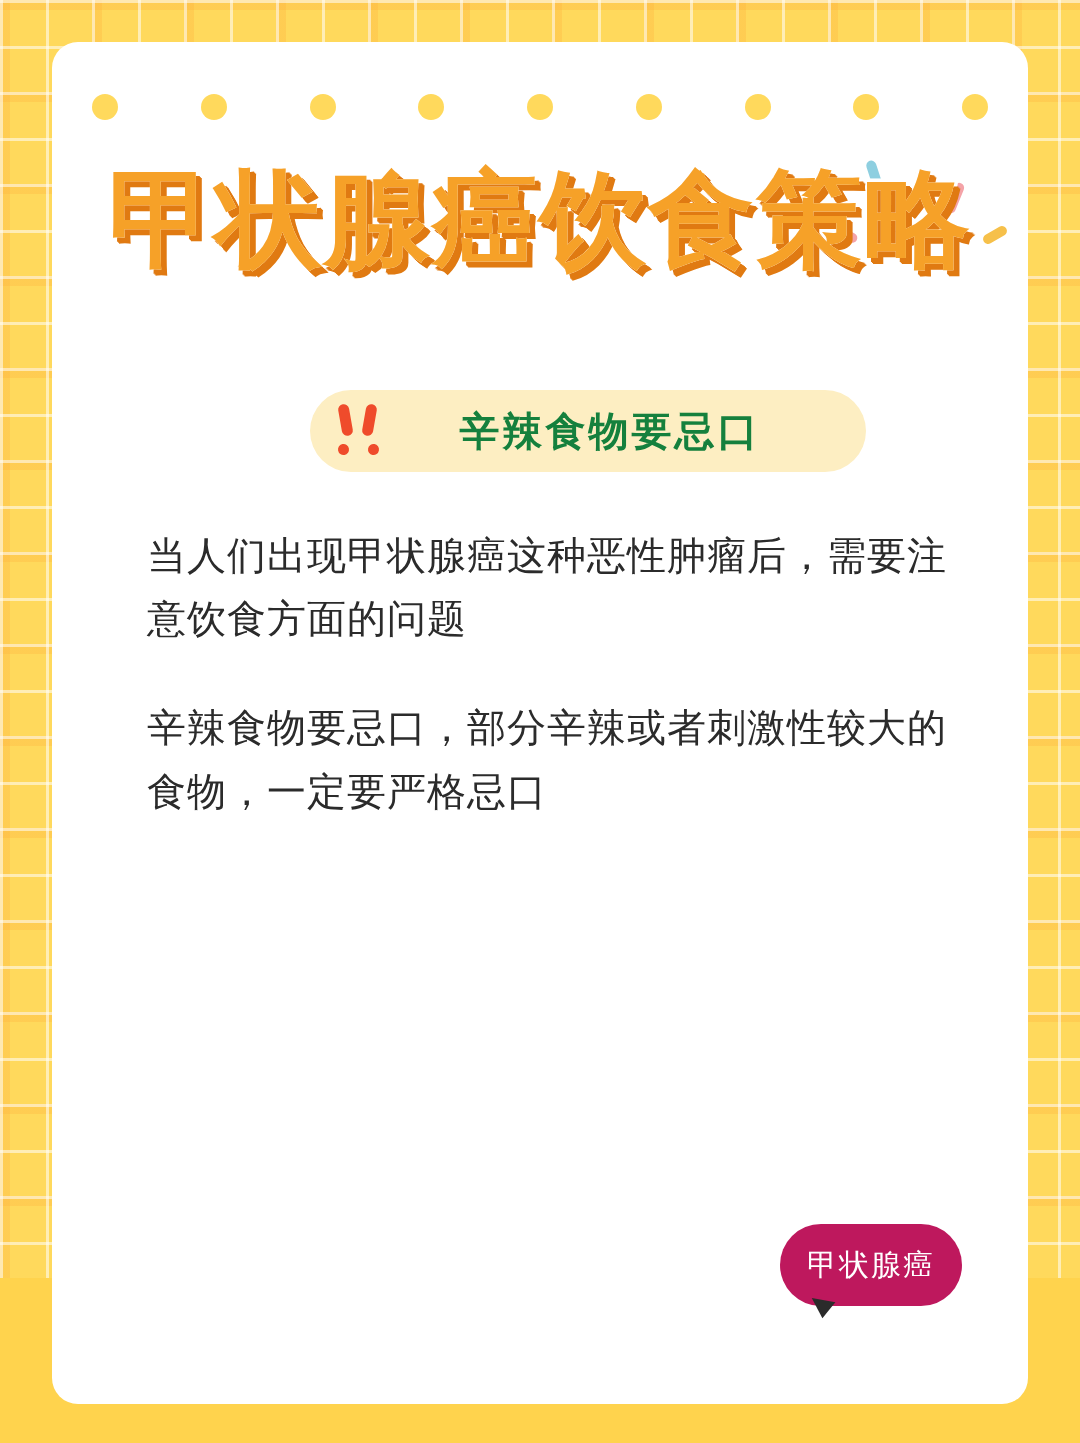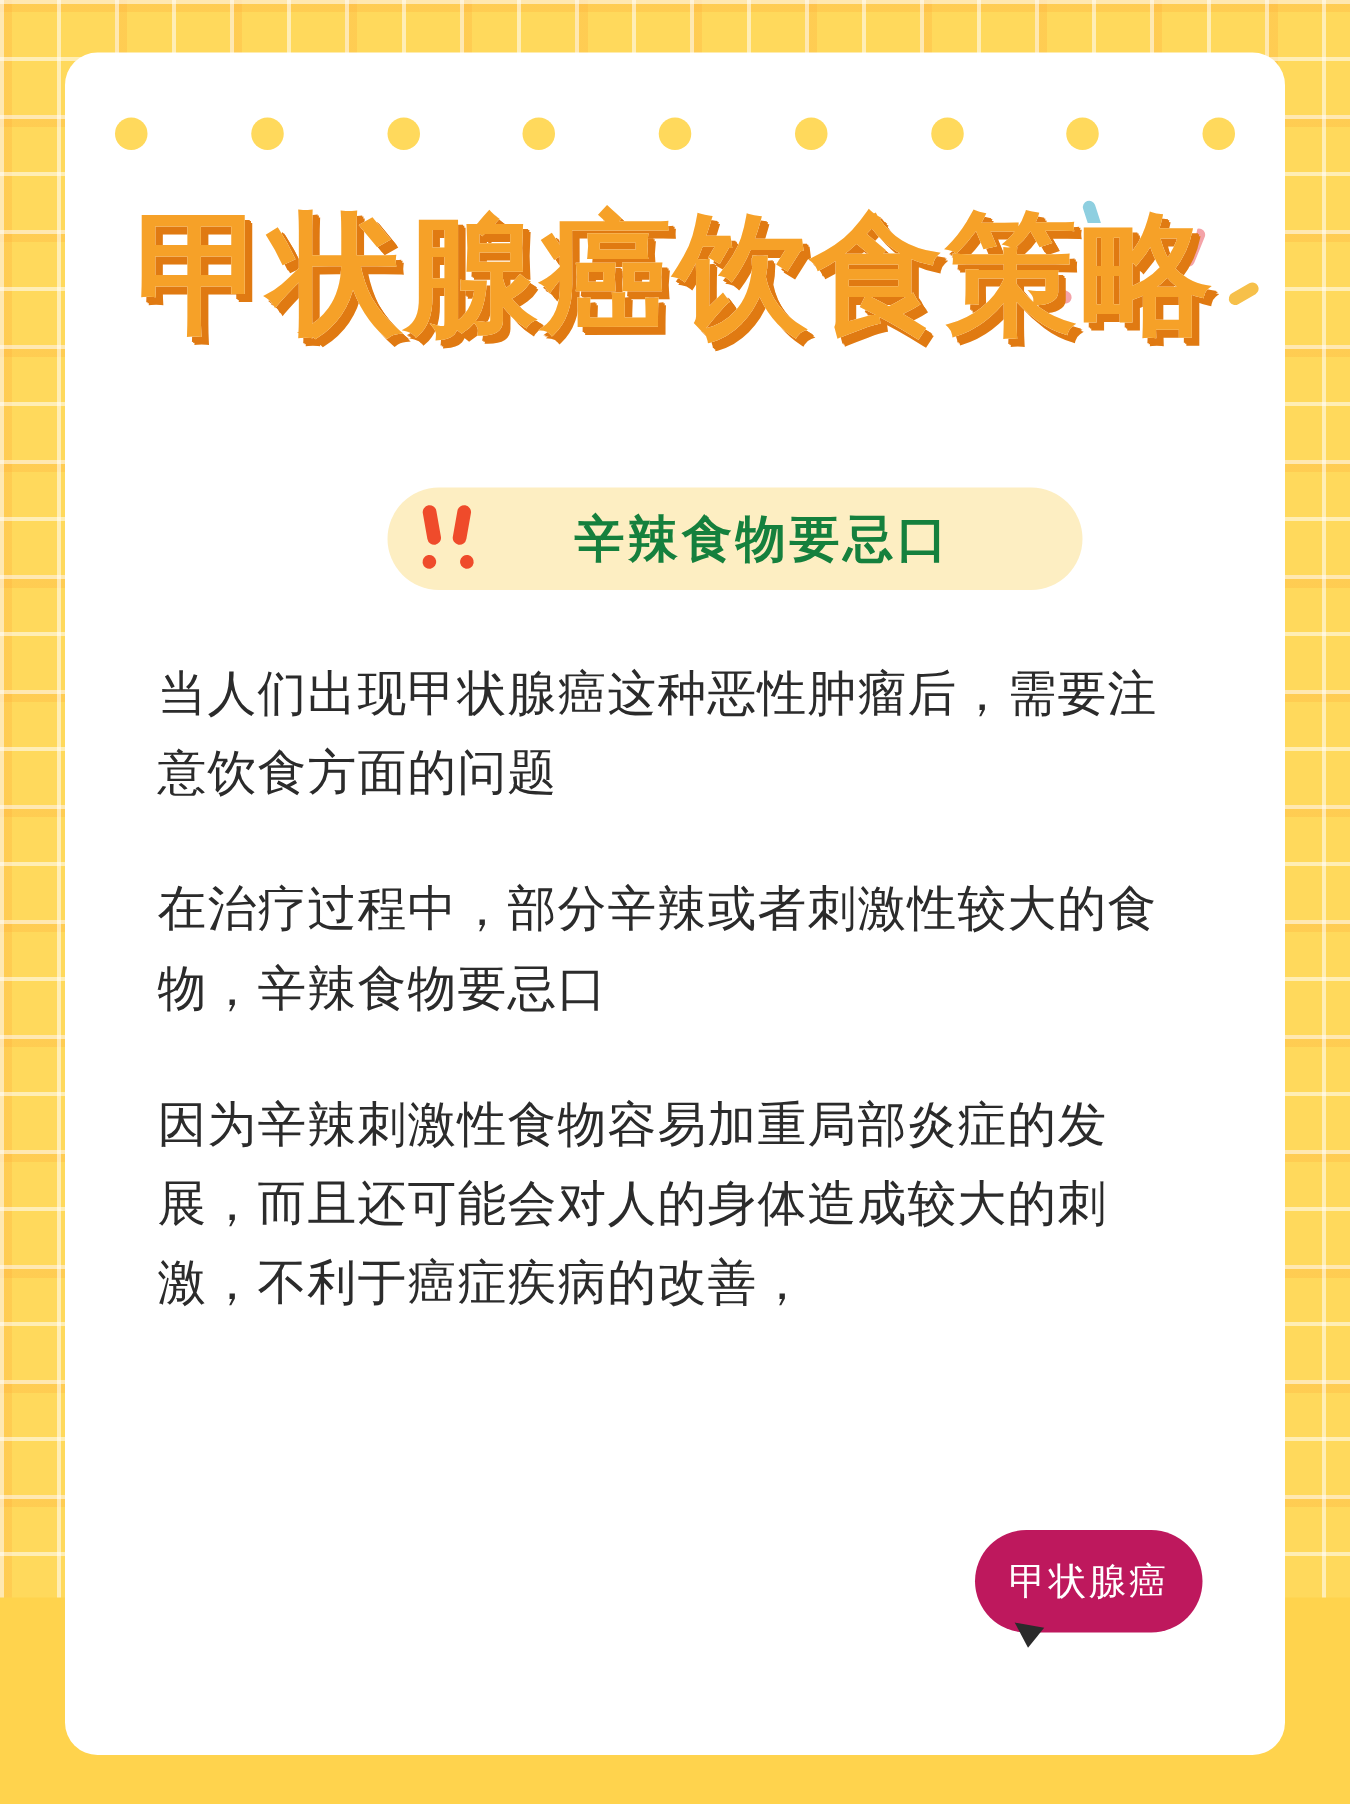--- a/index.html
+++ b/index.html
@@ -139,21 +139,21 @@
   }
   .excl .bar-a { height: 32px; left: 16px; top: 10px; transform: rotate(-10deg); }
   .excl .dot-a { height: 11px; left: 14px; top: 50px; transform: rotate(-10deg); }
   .excl .bar-b { height: 32px; left: 40px; top: 10px; transform: rotate(10deg); }
   .excl .dot-b { height: 11px; left: 44px; top: 50px; transform: rotate(10deg); }
 
   
   .body-copy {
     position: absolute;
     top: 482px;
-    left: 74px;
+    left: 95px;
     width: 812px;
   }
   .para {
     font-family: "DejaVu Sans", "Liberation Sans", sans-serif;
     font-size: 39px;
     line-height: 1.62;
     color: #2b2b2b;
     letter-spacing: 1px;
     margin: 0 0 46px 0;
     text-align: left;
@@ -226,22 +226,21 @@
     </div>
     <div class="excl">
       <span class="bar-a"></span>
       <span class="dot-a"></span>
       <span class="bar-b"></span>
       <span class="dot-b"></span>
     </div>
 
     <div class="body-copy">
       <p class="para">当人们出现甲状腺癌这种恶性肿瘤后，需要注意饮食方面的问题</p>
-      <p class="para">在治疗过程中，部分辛辣或者刺激性较大的食物，辛辣食物要忌口</p>
-      <p class="para">因为辛辣刺激性食物容易加重局部炎症的发展，而且还可能会对人的身体造成较大的刺激，不利于癌症疾病的改善，</p>
+      <p class="para">辛辣食物要忌口，部分辛辣或者刺激性较大的食物，一定要严格忌口</p>
     </div>
 
     <div class="tag-bubble">
       <span class="tag-text">甲状腺癌</span>
     </div>
 
   </div>
 </div>
 
 </body></html>

